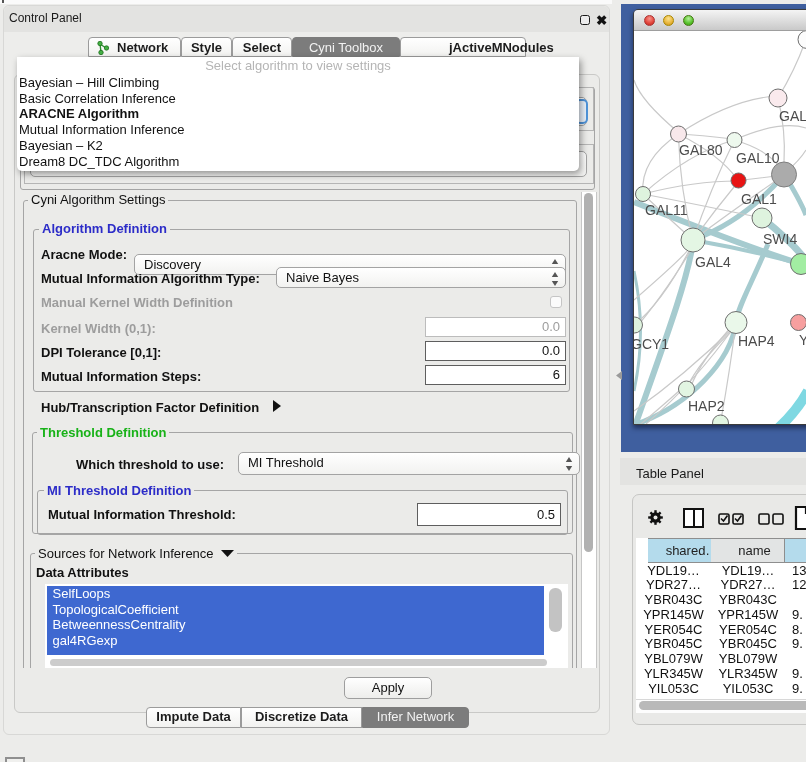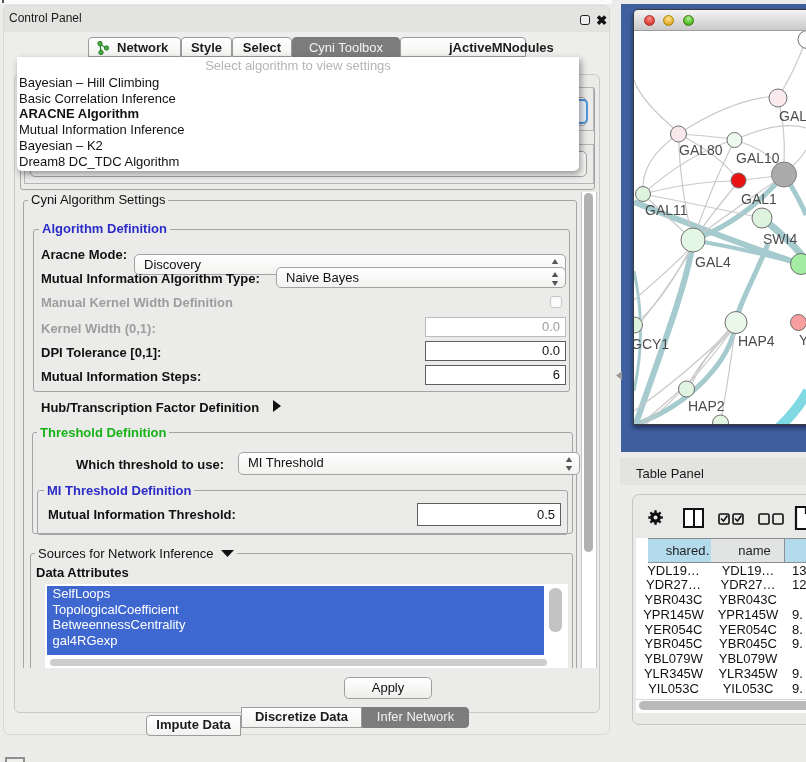--- a/index.html
+++ b/index.html
@@ -108,21 +108,21 @@
       <div class="abs" style="left:529px;top:396px;width:13px;height:44px;background:#c3c3c3;border-radius:6px;"></div>
       <div class="abs" style="left:30px;top:467px;width:497px;height:7px;background:#cccccc;border-radius:3.5px;"></div>
     </div>
 
     <div class="abs" style="left:566px;top:117px;width:16px;height:476px;background:#ffffff;border-left:1px solid #c6c6c6;border-right:1px solid #c6c6c6;"></div>
     <div class="abs" style="left:569px;top:118px;width:9px;height:359px;background:#b1b1b1;border-radius:4.5px;"></div>
 
     <div class="abs" style="left:329px;top:602px;width:88px;height:22px;border:1px solid #9e9e9e;border-radius:5px;background:linear-gradient(#ffffff,#ededeb);text-align:center;line-height:19px;">Apply</div>
   </div>
 
-  <div class="tab" style="left:142px;top:701px;width:95px;height:21px;border-radius:4px 0 0 4px;line-height:18.5px;margin-top:8px;">Impute Data</div>
+  <div class="tab" style="left:142px;top:701px;width:95px;height:21px;border-radius:4px 0 0 4px;line-height:18.5px;">Impute Data</div>
   <div class="tab" style="left:237px;top:701px;width:121px;height:21px;line-height:18.5px;">Discretize Data</div>
   <div class="tab seltab" style="left:358px;top:701px;width:107px;height:21px;border-radius:0 4px 4px 0;line-height:18.5px;">Infer Network</div>
 </div>
 
 <div class="abs" id="dropdown" style="left:17px;top:57px;width:562px;height:114px;background:#fff;border-radius:0 0 5px 5px;box-shadow:2px 3px 7px rgba(0,0,0,0.4);z-index:50;">
   <div style="height:18px;text-align:center;color:#b5b5b5;line-height:17px;">Select algorithm to view settings</div>
   <div style="padding-left:2px;line-height:15.7px;">Bayesian – Hill Climbing<br>Basic Correlation Inference<br><span class="b">ARACNE Algorithm</span><br>Mutual Information Inference<br>Bayesian – K2<br>Dream8 DC_TDC Algorithm</div>
 </div>
 
 <div class="abs" style="left:621px;top:4px;width:185px;height:448px;background:#3f5f9f;"></div>

